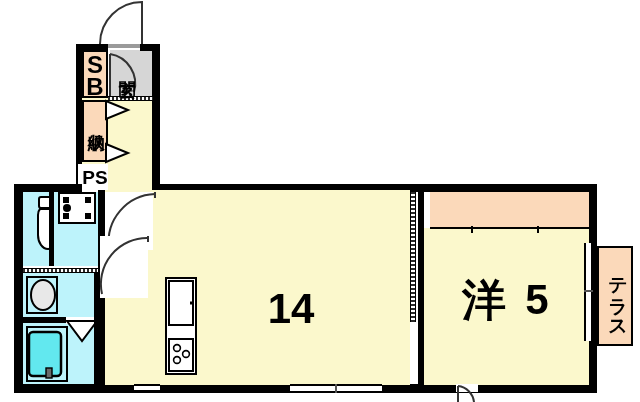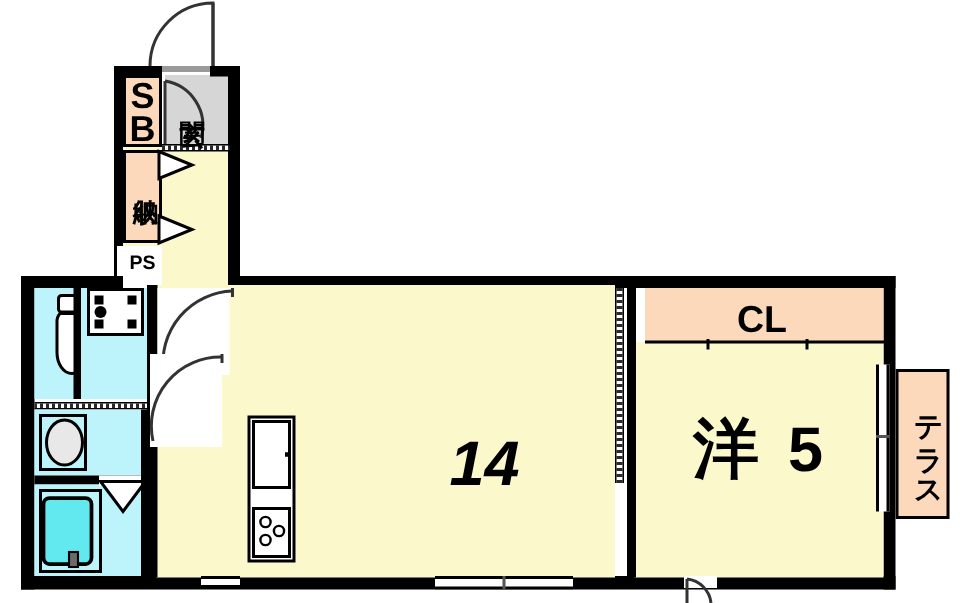--- a/index.html
+++ b/index.html
@@ -27,21 +27,21 @@
     white-space:pre;
     line-height:1;
     text-align:center;
     -webkit-text-stroke:0px;
   }
   .lbl-ldk{font-size:46px;letter-spacing:1px;}
   .lbl-num{font-size:42px;}
   .lbl-yo{font-size:44px;font-family:"DejaVu Sans",sans-serif;}
   .lbl-cl{font-size:25px;}
   .lbl-sb{font-size:24px;line-height:0.95;}
-  .lbl-ps{font-size:13px;}
+  .lbl-ps{font-size:19px;}
   .lbl-jp{font-size:19px;font-family:"DejaVu Sans",sans-serif;line-height:1.0;}
   .lbl-jp-sm{font-size:17px;font-family:"DejaVu Sans",sans-serif;line-height:1.02;}
   .vert{writing-mode:vertical-rl;text-orientation:upright;}
   
   .hatch-v{
     background:
       repeating-linear-gradient(to bottom,#2a2a2a 0 2px,#ffffff 2px 4px);
     border-left:1px solid #000;border-right:1px solid #000;
   }
   .hatch-h{
@@ -114,21 +114,21 @@
   <div class="abs wall" style="left:152px;top:184px;width:445px;height:8px;"></div>
 
   <div class="abs wall" style="left:14px;top:384px;width:583px;height:9px;"></div>
 
   <div class="abs wall" style="left:14px;top:184px;width:9px;height:209px;"></div>
 
   <div class="abs wall" style="left:589px;top:184px;width:8px;height:209px;"></div>
 
   <div class="abs fill-room" style="left:104px;top:190px;width:306px;height:195px;"></div>
 
-  <div class="lbl lbl-num" style="left:278px;top:288px;width:90px;font-style:italic;">14</div>
+  <div class="lbl lbl-num" style="left:246px;top:288px;width:90px;">14</div>
 
   <div class="abs fill-white" style="left:165px;top:277px;width:32px;height:98px;border:2px solid #000;"></div>
   <div class="abs" style="left:168px;top:280px;width:26px;height:46px;">
     <svg width="26" height="46" viewBox="0 0 26 46">
       <rect class="fixture" x="1" y="1" width="24" height="44"></rect>
       <line x1="22" y1="23" x2="26" y2="23" stroke="#000" stroke-width="3"></line>
     </svg>
   </div>
   <div class="abs" style="left:168px;top:338px;width:26px;height:34px;">
     <svg width="26" height="34" viewBox="0 0 26 34">
@@ -213,21 +213,20 @@
     </svg>
   </div>
 
   <div class="abs wall" style="left:94px;top:273px;width:5px;height:112px;"></div>
 
   <div class="abs fill-room" style="left:423px;top:228px;width:166px;height:157px;"></div>
   <div class="lbl lbl-yo" style="left:456px;top:278px;width:56px;">洋</div>
   <div class="lbl lbl-num" style="left:512px;top:279px;width:50px;">5</div>
 
   <div class="abs fill-closet" style="left:430px;top:192px;width:159px;height:37px;"></div>
-  <div class="lbl lbl-cl" style="left:468px;top:201px;width:80px;">CL</div>
 
   <div class="abs" style="left:430px;top:226px;width:160px;height:8px;">
     <svg width="160" height="8" viewBox="0 0 160 8">
       <line x1="0" y1="2" x2="160" y2="2" stroke="#000" stroke-width="2"></line>
       <line x1="42" y1="0" x2="42" y2="7" class="tick"></line>
       <line x1="108" y1="0" x2="108" y2="7" class="tick"></line>
     </svg>
   </div>
 
   <div class="abs wall" style="left:418px;top:190px;width:6px;height:195px;"></div>

